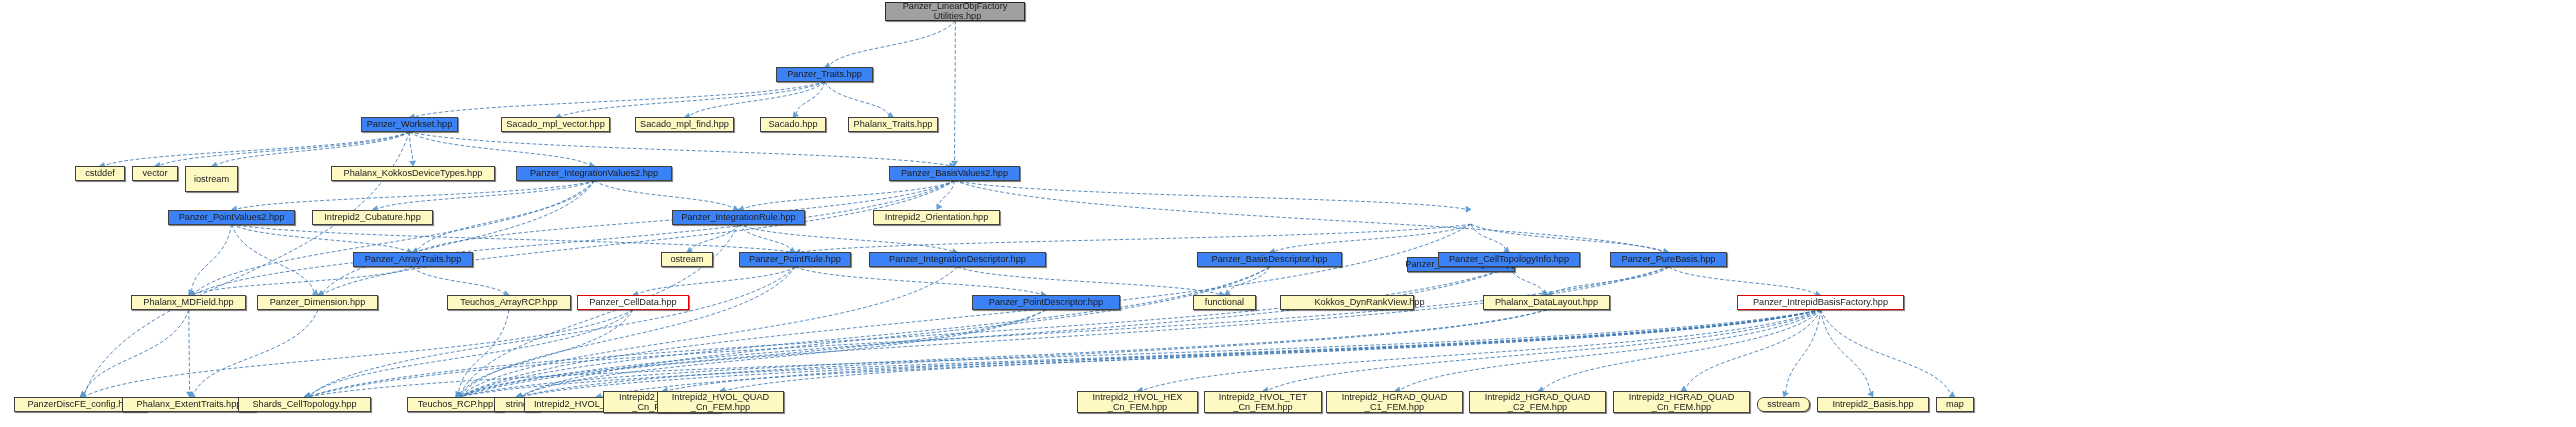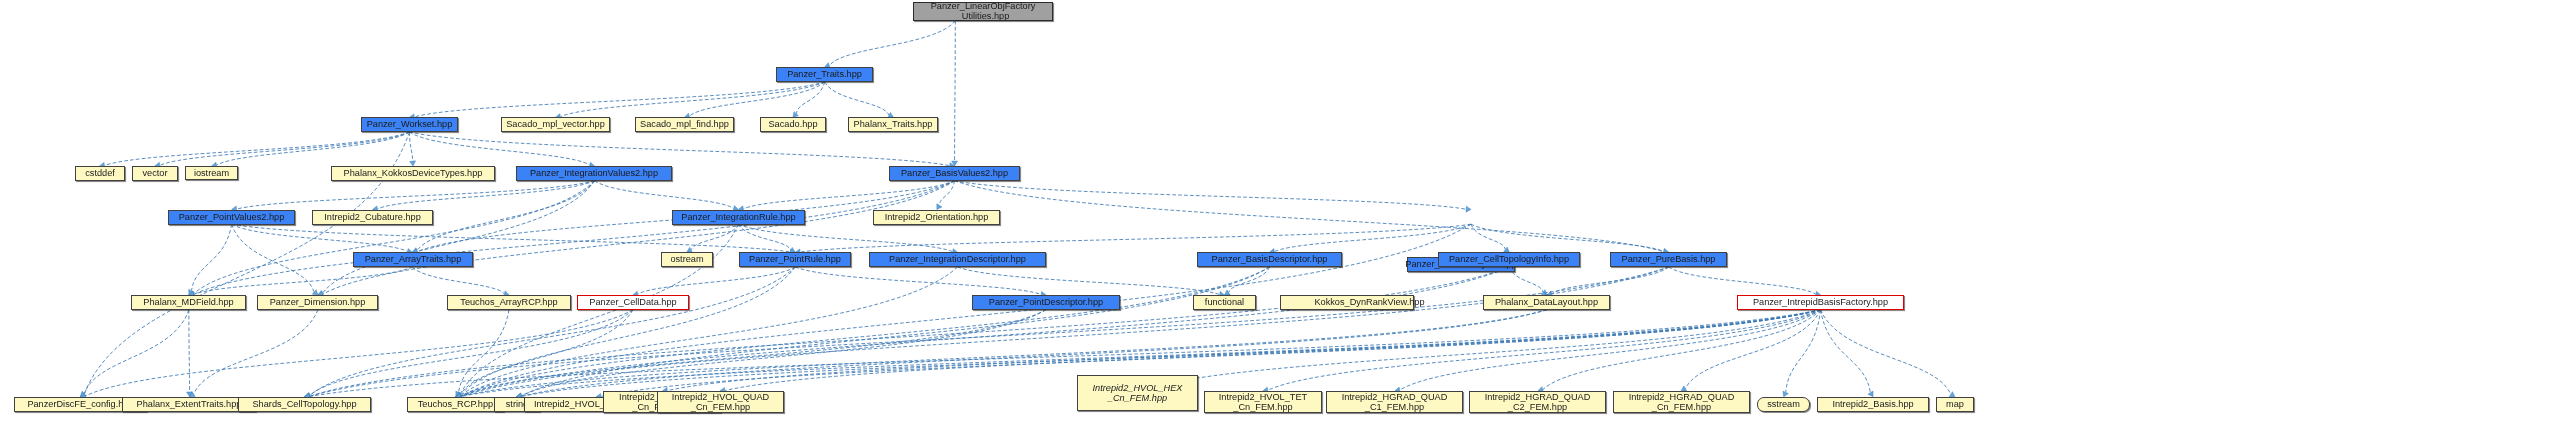--- a/index.html
+++ b/index.html
@@ -200,31 +200,31 @@
       <path d="M 2468 420 C 2190.5 484.9, 895.5 484.9, 624.9858040025252 537.5544189879471"></path>
       <polygon points="618,538 624.7433453564267,541.6080733645476 624.230290648263,533.5644190416399"></polygon>
       <path d="M 2468 420 C 2202.8 484.9, 965.2 484.9, 706.9844611252475 537.5338425267086"></path>
       <polygon points="700,538 706.7539445616391,541.5881935369075 706.2171975281063,533.5460854412654"></polygon>
       <path d="M 2097 420 C 1875.15 484.9, 839.8500000000001 484.9, 624.9778267995766 537.4432835954361"></path>
       <polygon points="618,538 624.7999201868057,541.5002836246613 624.1589010124079,533.4658144811488"></polygon>
       <path d="M 2097 420 C 1887.45 484.9, 909.55 484.9, 706.975161640124 537.4108310139337"></path>
       <polygon points="700,538 706.8161288106647,541.4686147143242 706.1377428067084,533.4372143115528"></polygon>
     </svg>
   <div id="node-layer">
-      <div class="node root" style="left: 885px; top: 1.5px; width: 140px; height: 19px; margin-left: 28px;">Panzer_LinearObjFactory
+      <div class="node root" style="left: 885px; top: 1.5px; width: 140px; height: 19px;">Panzer_LinearObjFactory
 _Utilities.hpp</div>
       <div class="node" style="left: 776px; top: 67px; width: 97px; height: 14.8px;">Panzer_Traits.hpp</div>
       <div class="node" style="left: 361px; top: 117px; width: 97px; height: 14.8px;">Panzer_Workset.hpp</div>
       <div class="node gray" style="left: 501px; top: 117px; width: 109px; height: 14.8px;">Sacado_mpl_vector.hpp</div>
       <div class="node gray" style="left: 635px; top: 117px; width: 99px; height: 14.8px;">Sacado_mpl_find.hpp</div>
       <div class="node gray" style="left: 760px; top: 117px; width: 66px; height: 14.8px;">Sacado.hpp</div>
       <div class="node gray" style="left: 848px; top: 117px; width: 90px; height: 14.8px;">Phalanx_Traits.hpp</div>
       <div class="node gray" style="left: 75px; top: 166px; width: 50px; height: 14.8px;">cstddef</div>
       <div class="node gray" style="left: 132px; top: 166px; width: 46px; height: 14.8px;">vector</div>
-      <div class="node gray" style="left: 185px; top: 166px; width: 53px; height: 14px;">iostream</div>
+      <div class="node gray" style="left: 185px; top: 166px; width: 53px; height: 26px;">iostream</div>
       <div class="node gray" style="left: 331px; top: 166px; width: 164px; height: 14.8px;">Phalanx_KokkosDeviceTypes.hpp</div>
       <div class="node" style="left: 516px; top: 166px; width: 156px; height: 14.8px;">Panzer_IntegrationValues2.hpp</div>
       <div class="node" style="left: 889px; top: 166px; width: 131px; height: 14.8px;">Panzer_BasisValues2.hpp</div>
       <div class="node" style="left: 168px; top: 210px; width: 127px; height: 14.8px;">Panzer_PointValues2.hpp</div>
       <div class="node gray" style="left: 312px; top: 210px; width: 121px; height: 14.8px;">Intrepid2_Cubature.hpp</div>
       <div class="node" style="left: 672px; top: 210px; width: 133px; height: 14.8px;">Panzer_IntegrationRule.hpp</div>
       <div class="node gray" style="left: 873px; top: 210px; width: 127px; height: 14.8px;">Intrepid2_Orientation.hpp</div>
       <div class="node" style="left: 1407px; top: 210px; width: 108px; height: 14.8px; margin-top: 47px;">Panzer_BasisIRLayout.hpp</div>
       <div class="node" style="left: 353px; top: 252px; width: 120px; height: 14.8px;">Panzer_ArrayTraits.hpp</div>
       <div class="node gray" style="left: 661px; top: 252px; width: 52px; height: 14.8px;">ostream</div>
@@ -245,21 +245,21 @@
       <div class="node gray" style="left: 14px; top: 397px; width: 133px; height: 14.8px;">PanzerDiscFE_config.hpp</div>
       <div class="node gray" style="left: 122px; top: 397px; width: 134px; height: 14.8px;">Phalanx_ExtentTraits.hpp</div>
       <div class="node gray" style="left: 238px; top: 397px; width: 133px; height: 14.8px;">Shards_CellTopology.hpp</div>
       <div class="node gray" style="left: 407px; top: 397px; width: 97px; height: 14.8px;">Teuchos_RCP.hpp</div>
       <div class="node gray" style="left: 494px; top: 397px; width: 46px; height: 14.8px;">string</div>
       <div class="node gray" style="left: 524px; top: 397px; width: 145px; height: 14.8px;">Intrepid2_HVOL_C0_FEM.hpp</div>
       <div class="node gray" style="left: 603px; top: 391px; width: 118px; height: 22px;">Intrepid2_HVOL_TRI
 _Cn_FEM.hpp</div>
       <div class="node gray" style="left: 657px; top: 391px; width: 127px; height: 22px;">Intrepid2_HVOL_QUAD
 _Cn_FEM.hpp</div>
-      <div class="node gray" style="left: 1077px; top: 375px; width: 121px; height: 36px; font-style: italic;">Intrepid2_HVOL_HEX
+      <div class="node gray" style="left: 1077px; top: 391px; width: 121px; height: 22px;">Intrepid2_HVOL_HEX
 _Cn_FEM.hpp</div>
       <div class="node gray" style="left: 1204px; top: 391px; width: 118px; height: 22px;">Intrepid2_HVOL_TET
 _Cn_FEM.hpp</div>
       <div class="node gray" style="left: 1326px; top: 391px; width: 137px; height: 22px;">Intrepid2_HGRAD_QUAD
 _C1_FEM.hpp</div>
       <div class="node gray" style="left: 1469px; top: 391px; width: 137px; height: 22px;">Intrepid2_HGRAD_QUAD
 _C2_FEM.hpp</div>
       <div class="node gray" style="left: 1613px; top: 391px; width: 137px; height: 22px;">Intrepid2_HGRAD_QUAD
 _Cn_FEM.hpp</div>
       <div class="node gray" style="left: 1757px; top: 397px; width: 53px; height: 14.8px; border-radius: 7px;">sstream</div>

